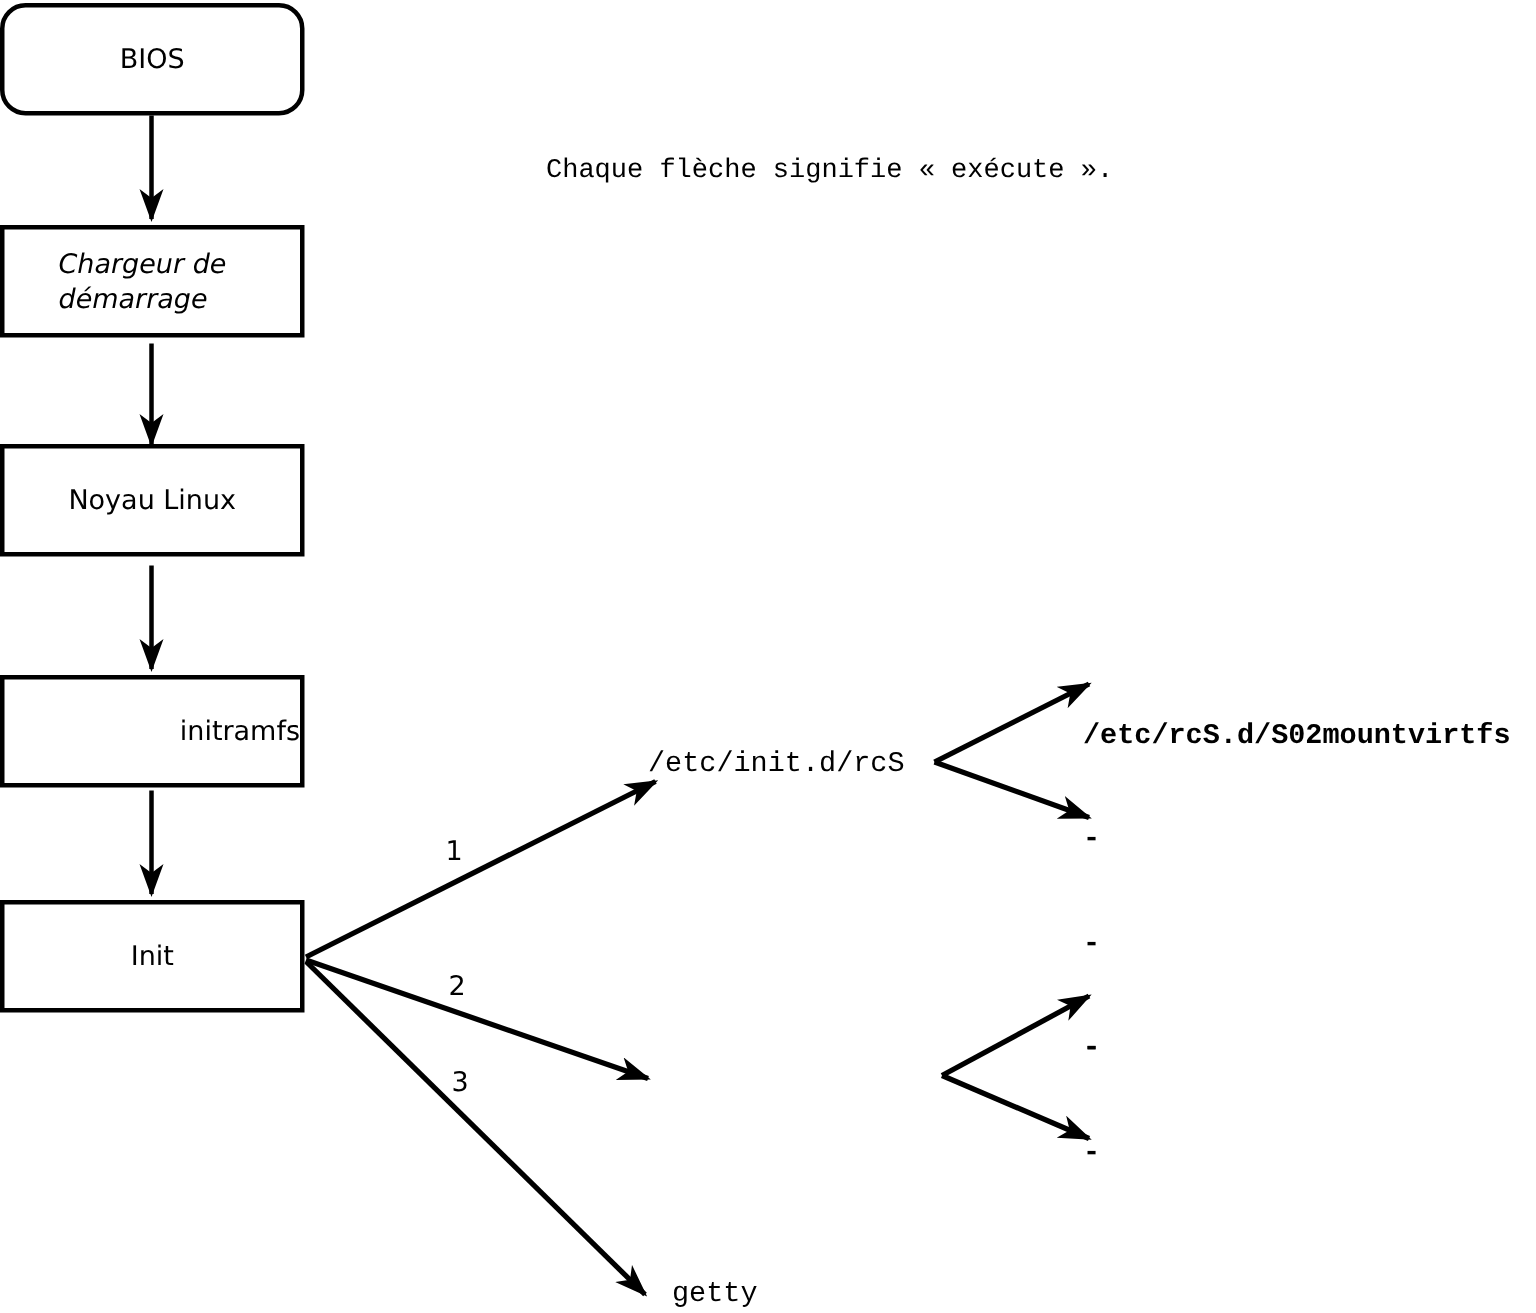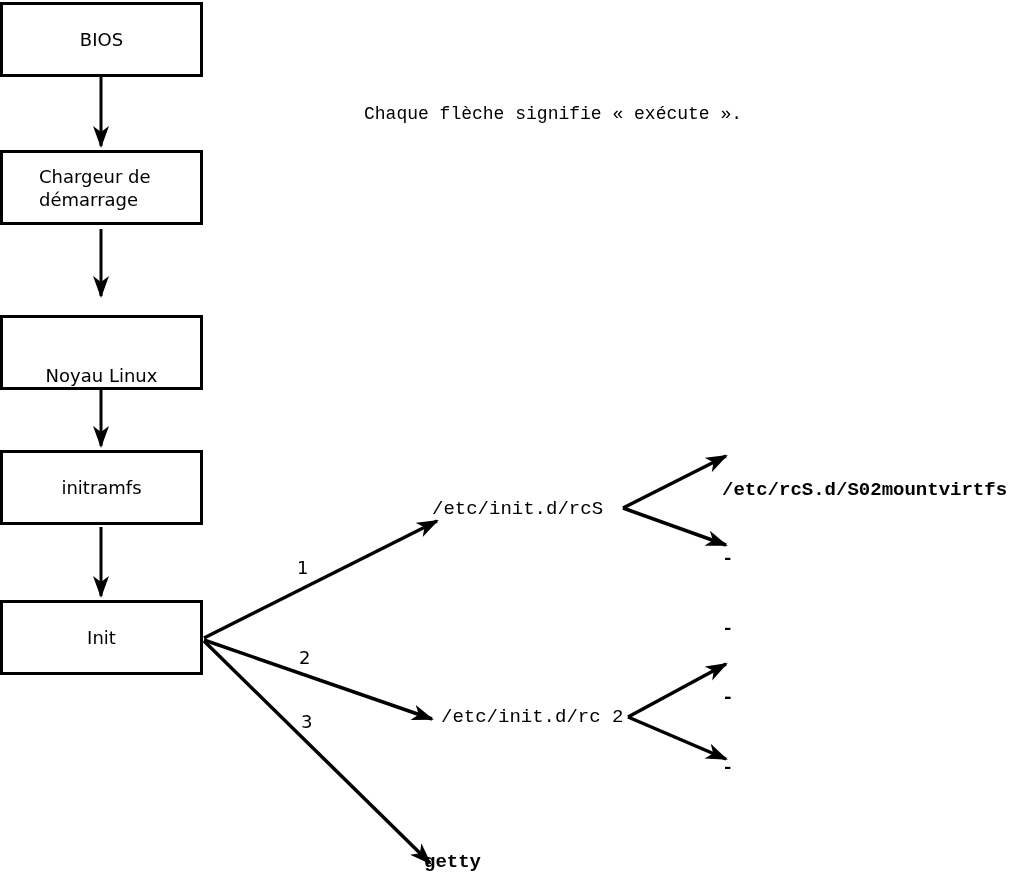--- a/index.html
+++ b/index.html
@@ -97,43 +97,42 @@
 
     <line class="fan-line" x1="623" y1="508" x2="726" y2="456" marker-end="url(#arrowhead)"></line>
     <line class="fan-line" x1="623" y1="508" x2="726" y2="545" marker-end="url(#arrowhead)"></line>
 
     <line class="fan-line" x1="628" y1="717" x2="726" y2="664" marker-end="url(#arrowhead)"></line>
     <line class="fan-line" x1="628" y1="717" x2="726" y2="759" marker-end="url(#arrowhead)"></line>
   </svg>
 
   <div class="note">Chaque flèche signifie « exécute ».</div>
 
-  <div class="node-box" style="top:2px;">
+  <div class="node-box" style="top:2px;border-radius:17px;">
     <span>BIOS</span>
   </div>
-  <div class="node-box" style="top:150px;">
+  <div class="node-box" style="top:150px;font-style:italic;">
     <span class="wrap-label">Chargeur de démarrage</span>
   </div>
-  <div class="node-box" style="top:315px;align-items:flex-end;">
+  <div class="node-box" style="top:296px;">
     <span>Noyau Linux</span>
   </div>
-  <div class="node-box" style="top:450px;">
+  <div class="node-box" style="top:450px;justify-content:flex-end;">
     <span>initramfs</span>
   </div>
   <div class="node-box" style="top:600px;">
     <span>Init</span>
   </div>
 
   <div class="branch-number" style="left:297px; top:559px;">1</div>
   <div class="branch-number" style="left:299px; top:649px;">2</div>
   <div class="branch-number" style="left:301px; top:713px;">3</div>
 
   <div class="target-label mono" style="left:432px; top:497px;">/etc/init.d/rcS</div>
-  <div class="target-label mono" style="left:441px; top:705px;">/etc/init.d/rc 2</div>
-  <div class="target-label mono" style="left:424px; top:850px;font-weight:bold;">getty</div>
+  <div class="target-label mono" style="left:448px; top:850px;">getty</div>
 
   <div class="script-group group-rcs mono" style="top:434px;">
     <div class="script-line">/etc/rcS.d/S02mountvirtfs</div>
     <div class="script-line">-</div>
     <div class="script-line">-</div>
     <div class="script-line">-</div>
   </div>
 
   <div class="script-group group-rc2 mono" style="top:641px;">
     <div class="script-line">-</div>

